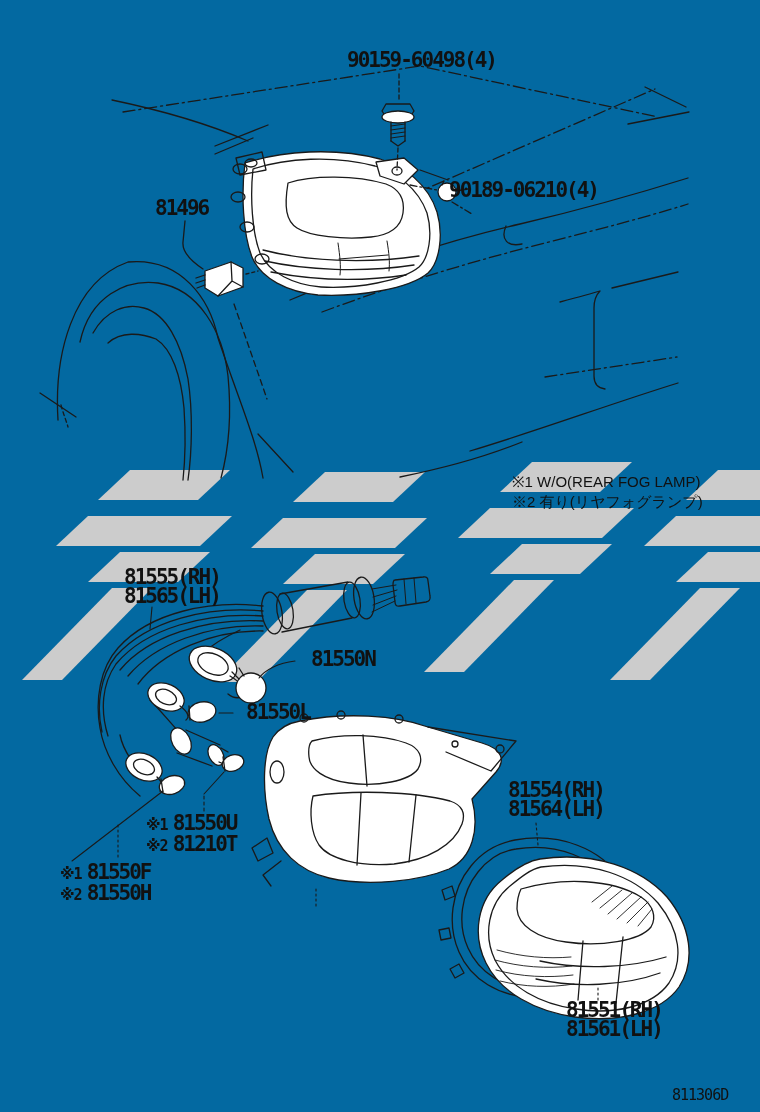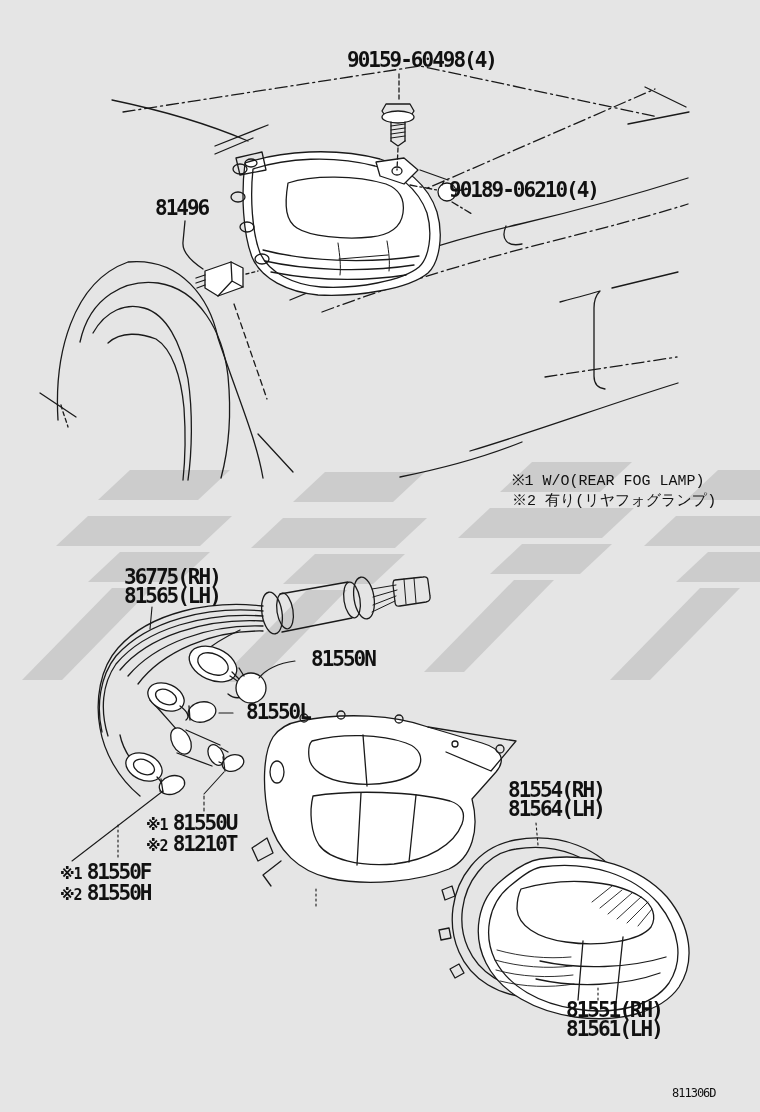--- a/index.html
+++ b/index.html
@@ -1,26 +1,26 @@
 <!DOCTYPE html>
 <html><head>
 <meta charset="utf-8">
 <style>
   html,body{margin:0;padding:0;background:#fff;}
-  #page{position:relative;width:760px;height:1112px;background:#e5e5e5;overflow:hidden;
+  #page{position:relative;width:760px;height:1112px;background:#0369a1;overflow:hidden;
         font-family:"DejaVu Sans Mono","DejaVu Sans",monospace;color:#111;}
   #art{position:absolute;left:0;top:0;}
   .pn{position:absolute;font-weight:bold;font-size:21px;letter-spacing:-2px;
       line-height:19px;white-space:nowrap;color:#111;}
   .markrow{display:flex;align-items:baseline;gap:5px;}
   .markrow .mk{font-size:15px;letter-spacing:-1px;}
   .markrow .num{font-size:21px;letter-spacing:-2px;}
-  #notes{position:absolute;left:512px;top:472px;font-family:Liberation Mono, monospace;
+  #notes{position:absolute;left:512px;top:472px;font-family:Liberation Sans, sans-serif;
          font-size:15px;line-height:20px;letter-spacing:0;color:#111;white-space:nowrap;}
-  #diagram-code{position:absolute;left:672px;top:1086px;font-size:12px;letter-spacing:-1px;color:#111;}
+  #diagram-code{position:absolute;left:672px;top:1086px;font-size:15px;letter-spacing:-1px;color:#111;}
 </style>
 </head>
 <body>
 
 <div id="page">
 
 <svg id="art" width="760" height="1112" viewBox="0 0 760 1112" fill="none" stroke="#1a1a1a" stroke-width="1.3" stroke-linecap="round" stroke-linejoin="round">
 
   <g fill="#cccccc" stroke="none">
     <g transform="translate(60,470)">
@@ -216,21 +216,21 @@
     <path d="M536,823 L538,845" stroke-dasharray="2 3"></path>
     <path d="M598,988 L598,1002" stroke-dasharray="2 3"></path>
   </g>
 </svg>
 
 <div class="pn" style="left:347px;top:51px">90159-60498(4)</div>
 <div class="pn" style="left:449px;top:181px">90189-06210(4)</div>
 <div class="pn" style="left:155px;top:199px">81496</div>
 
 <div class="pn" style="left:124px;top:568px">
-  <div>36775(RH)</div>
+  <div>81555(RH)</div>
   <div>81565(LH)</div>
 </div>
 
 <div class="pn" style="left:311px;top:650px">81550N</div>
 <div class="pn" style="left:246px;top:703px">81550L</div>
 
 <div class="pn" style="left:146px;top:814px">
   <div class="markrow">
     <span class="mk">※1</span>
     <span class="num">81550U</span>

